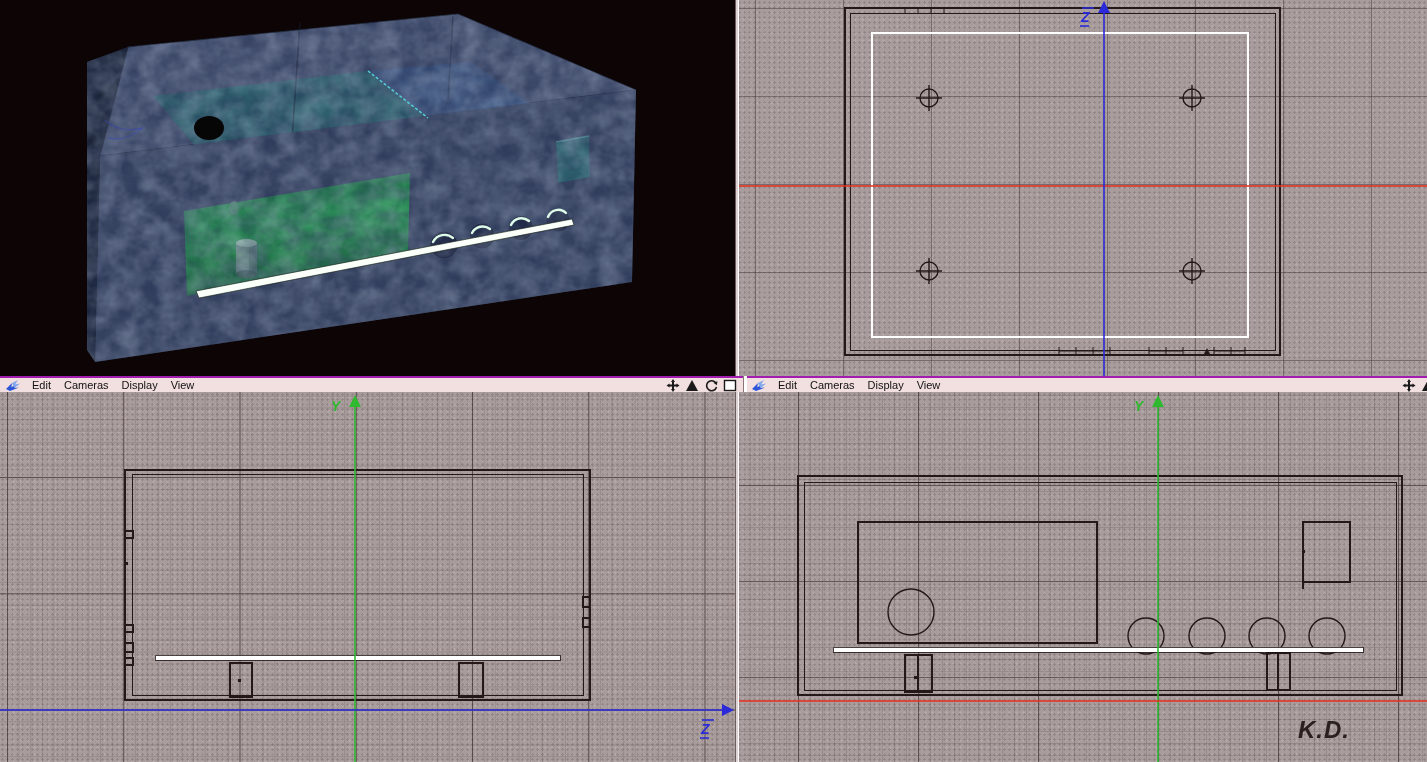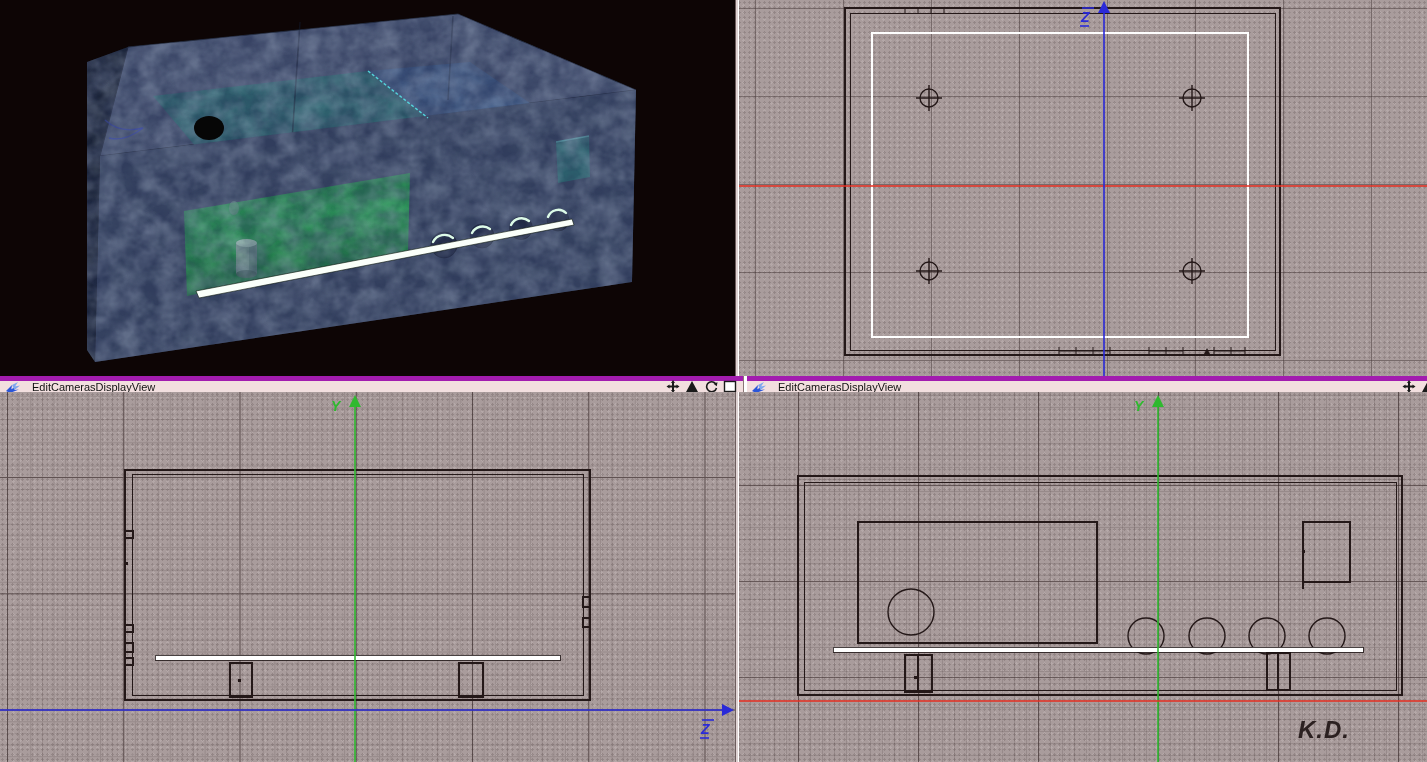--- a/index.html
+++ b/index.html
@@ -6,23 +6,23 @@
   #screen{position:relative;width:1427px;height:762px;overflow:hidden;
     font-family:"Liberation Sans",sans-serif;background:#0d0505;}
   .vp{position:absolute;overflow:hidden;}
   .vp-dither{background-color:#a99c9c;
     background-image:radial-gradient(rgba(72,56,56,.22) 1px,transparent 1.3px),
                      radial-gradient(rgba(240,232,232,.16) 1px,transparent 1.3px);
     background-size:5px 5px,7px 7px;background-position:0 0,3px 2px;}
   .vp svg{display:block;}
   
   .menubar{position:absolute;top:376px;height:16px;background:#f2dfdf;
-    border-top:5px solid #a21caf;box-sizing:border-box;
-    display:flex;font-size:11px;color:#111;}
-  .menubar .mi{white-space:nowrap;cursor:default;}
+    border-top:2px solid #a21caf;box-sizing:border-box;
+    display:flex;align-items:center;font-size:11px;color:#111;}
+  .menubar .mi{margin-left:13px;white-space:nowrap;cursor:default;}
   .menubar .mi:first-of-type{margin-left:10px;}
   .appicon{width:17px;height:13px;margin-left:5px;flex:0 0 auto;}
   .tool-group{margin-left:auto;display:flex;align-items:center;gap:5px;padding-right:7px;}
   .ticon{width:14px;height:13px;flex:0 0 auto;}
   .bar-divider{position:absolute;top:376px;height:16px;width:3px;left:743px;
     background:#fff;border-left:1px solid #8a7676;z-index:5;}
   .vdiv{position:absolute;width:4px;background:#ded2d2;border-left:1px solid #6e5e5e;
     border-right:1px solid #fff;box-sizing:border-box;z-index:4;}
   .sig{font-weight:bold;font-style:italic;}
 </style>

